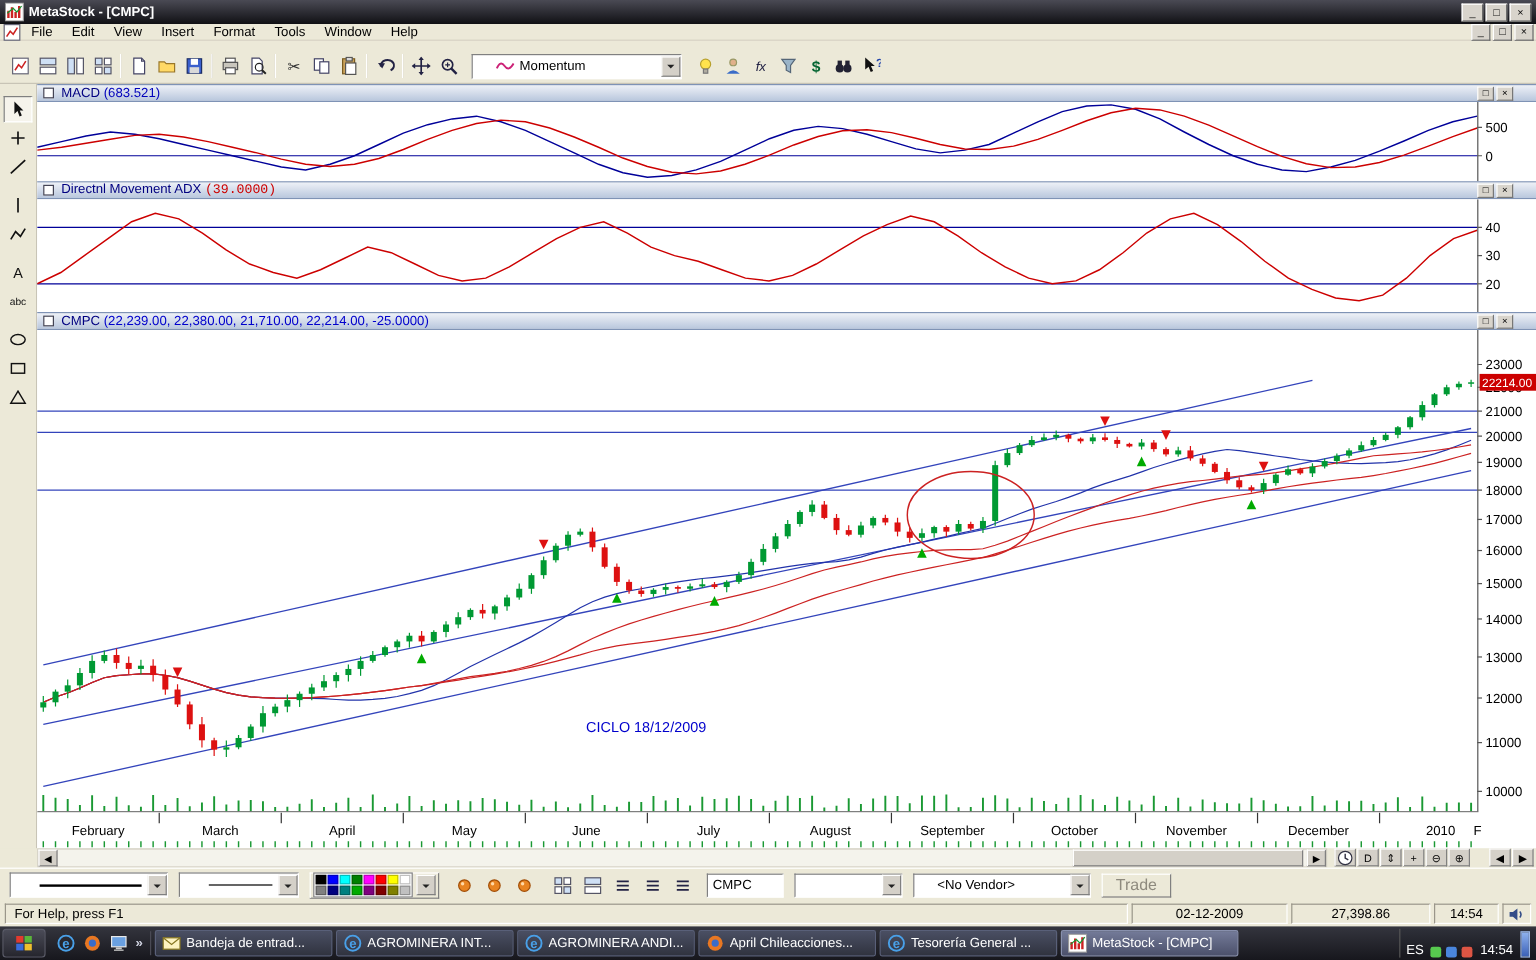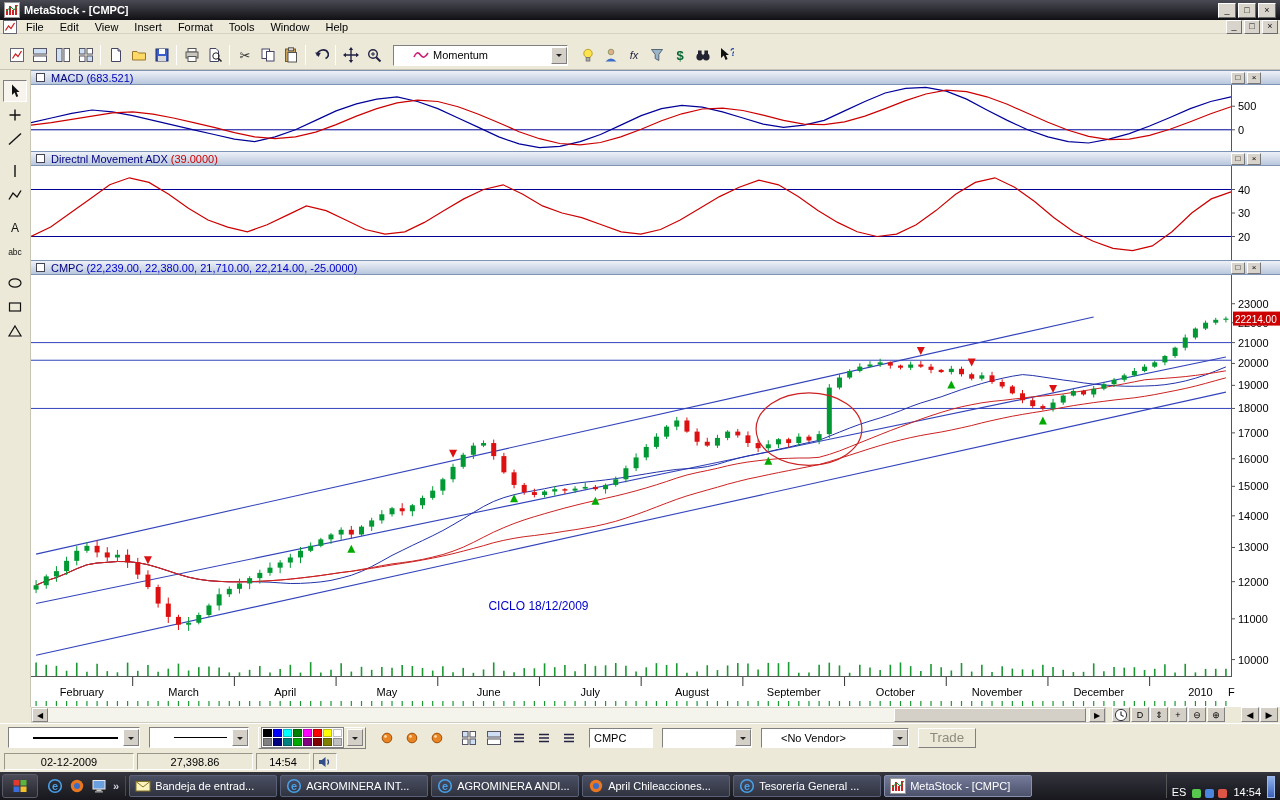--- a/index.html
+++ b/index.html
@@ -442,21 +442,21 @@
         <polyline points="0.0,40.1 20.3,37.7 40.7,34.4 61.0,31.1 81.4,27.8 101.7,26.9 122.0,29.2 142.4,33.0 162.7,37.7 183.1,42.4 203.4,47.6 223.7,51.9 244.1,53.7 264.4,51.9 284.7,47.1 305.1,39.6 325.4,31.1 345.8,23.6 366.1,17.9 386.4,15.1 406.8,16.5 427.1,21.7 447.5,29.2 467.8,37.7 488.1,46.7 508.5,53.7 528.8,58.5 549.2,59.9 569.5,57.5 589.8,51.9 610.2,44.3 630.5,35.8 650.8,28.8 671.2,24.0 691.5,23.1 711.9,25.5 732.2,30.2 752.5,35.4 772.9,39.1 793.2,39.6 813.6,36.8 833.9,31.1 854.2,23.6 874.6,15.6 894.9,9.0 915.3,5.2 935.6,6.6 955.9,11.8 976.3,19.3 996.6,28.3 1016.9,37.2 1037.3,45.3 1057.6,51.4 1078.0,54.7 1098.3,54.2 1118.6,50.4 1139.0,44.3 1159.3,36.8 1179.7,28.8 1200.0,21.7" fill="none" stroke="#cc0000" stroke-width="1.2"></polyline>
         <line x1="1200.5" y1="0" x2="1200.5" y2="66" stroke="#555"></line>
         <line x1="1200" y1="21.214285714285715" x2="1204" y2="21.214285714285715" stroke="#555"></line>
         <text x="1207" y="25.214285714285715" font-size="11" fill="#000">500</text>
         <line x1="1200" y1="44.785714285714285" x2="1204" y2="44.785714285714285" stroke="#555"></line>
         <text x="1207" y="48.785714285714285" font-size="11" fill="#000">0</text>
       </svg>
 
     <div class="panel-header">
       <span class="panel-check"></span>
-      <span class="panel-title"><span style="color: rgb(0, 0, 128);">Directnl Movement ADX</span><span style="color: rgb(204, 0, 0);">(39.0000)</span></span>
+      <span class="panel-title"><span style="color: rgb(0, 0, 128);">Directnl Movement ADX</span><span style="color: rgb(204, 0, 0); font-family: Liberation Mono, monospace;">(39.0000)</span></span>
       <span class="panel-btns">
           <button class="phbtn">□</button>
           <button class="phbtn">×</button>
         </span>
     </div>
     <svg class="plot" id="plot-1" width="1249" height="94" viewBox="0 0 1249 94">
         <rect x="0" y="0" width="1249" height="94" fill="#ffffff"></rect>
         <line x1="0" y1="23.5" x2="1200" y2="23.5" stroke="#000099" stroke-width="1"></line>
         <line x1="0" y1="70.5" x2="1200" y2="70.5" stroke="#000099" stroke-width="1"></line>
         <polyline points="0.0,70.5 19.7,61.1 39.3,47.0 59.0,32.9 78.7,18.8 98.4,11.8 118.0,16.4 137.7,28.2 157.4,42.3 177.0,54.0 196.7,61.1 216.4,65.8 236.1,58.8 255.7,49.4 275.4,39.9 295.1,44.6 314.8,54.0 334.4,63.5 354.1,68.1 373.8,65.8 393.4,56.4 413.1,44.6 432.8,32.9 452.5,23.5 472.1,18.8 491.8,28.2 511.5,39.9 531.1,47.0 550.8,51.7 570.5,58.8 590.2,65.8 609.8,68.1 629.5,63.5 649.2,54.0 668.9,42.3 688.5,30.6 708.2,21.2 727.9,14.1 747.5,18.8 767.2,30.6 786.9,44.6 806.6,56.4 826.2,65.8 845.9,70.5 865.6,68.1 885.2,58.8 904.9,44.6 924.6,28.2 944.3,16.4 963.9,11.8 983.6,21.2 1003.3,35.3 1023.0,51.7 1042.6,65.8 1062.3,75.2 1082.0,82.3 1101.6,84.6 1121.3,79.9 1141.0,65.8 1160.7,47.0 1180.3,32.9 1200.0,25.9" fill="none" stroke="#cc0000" stroke-width="1.2"></polyline>
@@ -1178,20 +1178,21 @@
     <div class="combo vendor-combo">
       <span>&lt;No Vendor&gt;</span>
       <span class="dd-arrow">
           <i class="tri"></i>
         </span>
     </div>
     <button class="trade-btn">Trade</button>
   </div>
 
   <div id="statusbar">
+    <div class="status-cell grow">For Help, press F1</div>
     <div class="status-cell w-date">02-12-2009</div>
     <div class="status-cell w-val">27,398.86</div>
     <div class="status-cell w-time">14:54</div>
     <div class="status-cell w-ic">
         <span class="ic" id="status-speaker">
           <svg width="16" height="16" viewBox="0 0 16 16">
             <path d="M2 6 H4.8 L8.5 3 V13 L4.8 10 H2 Z" fill="#334d88"></path>
             <path d="M10.5 5.5 Q12.5 8 10.5 10.5" stroke="#334d88" fill="none" stroke-width="1.3"></path>
           </svg>
         </span>

